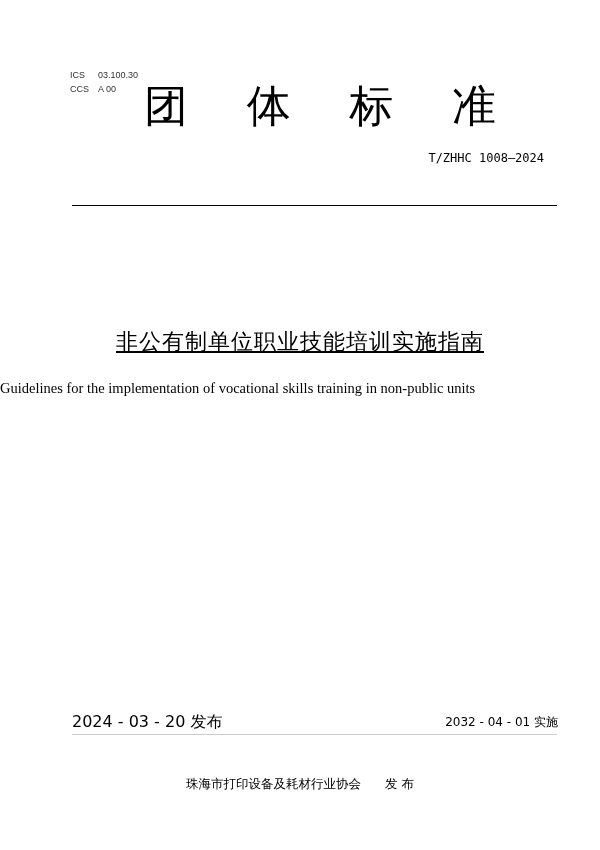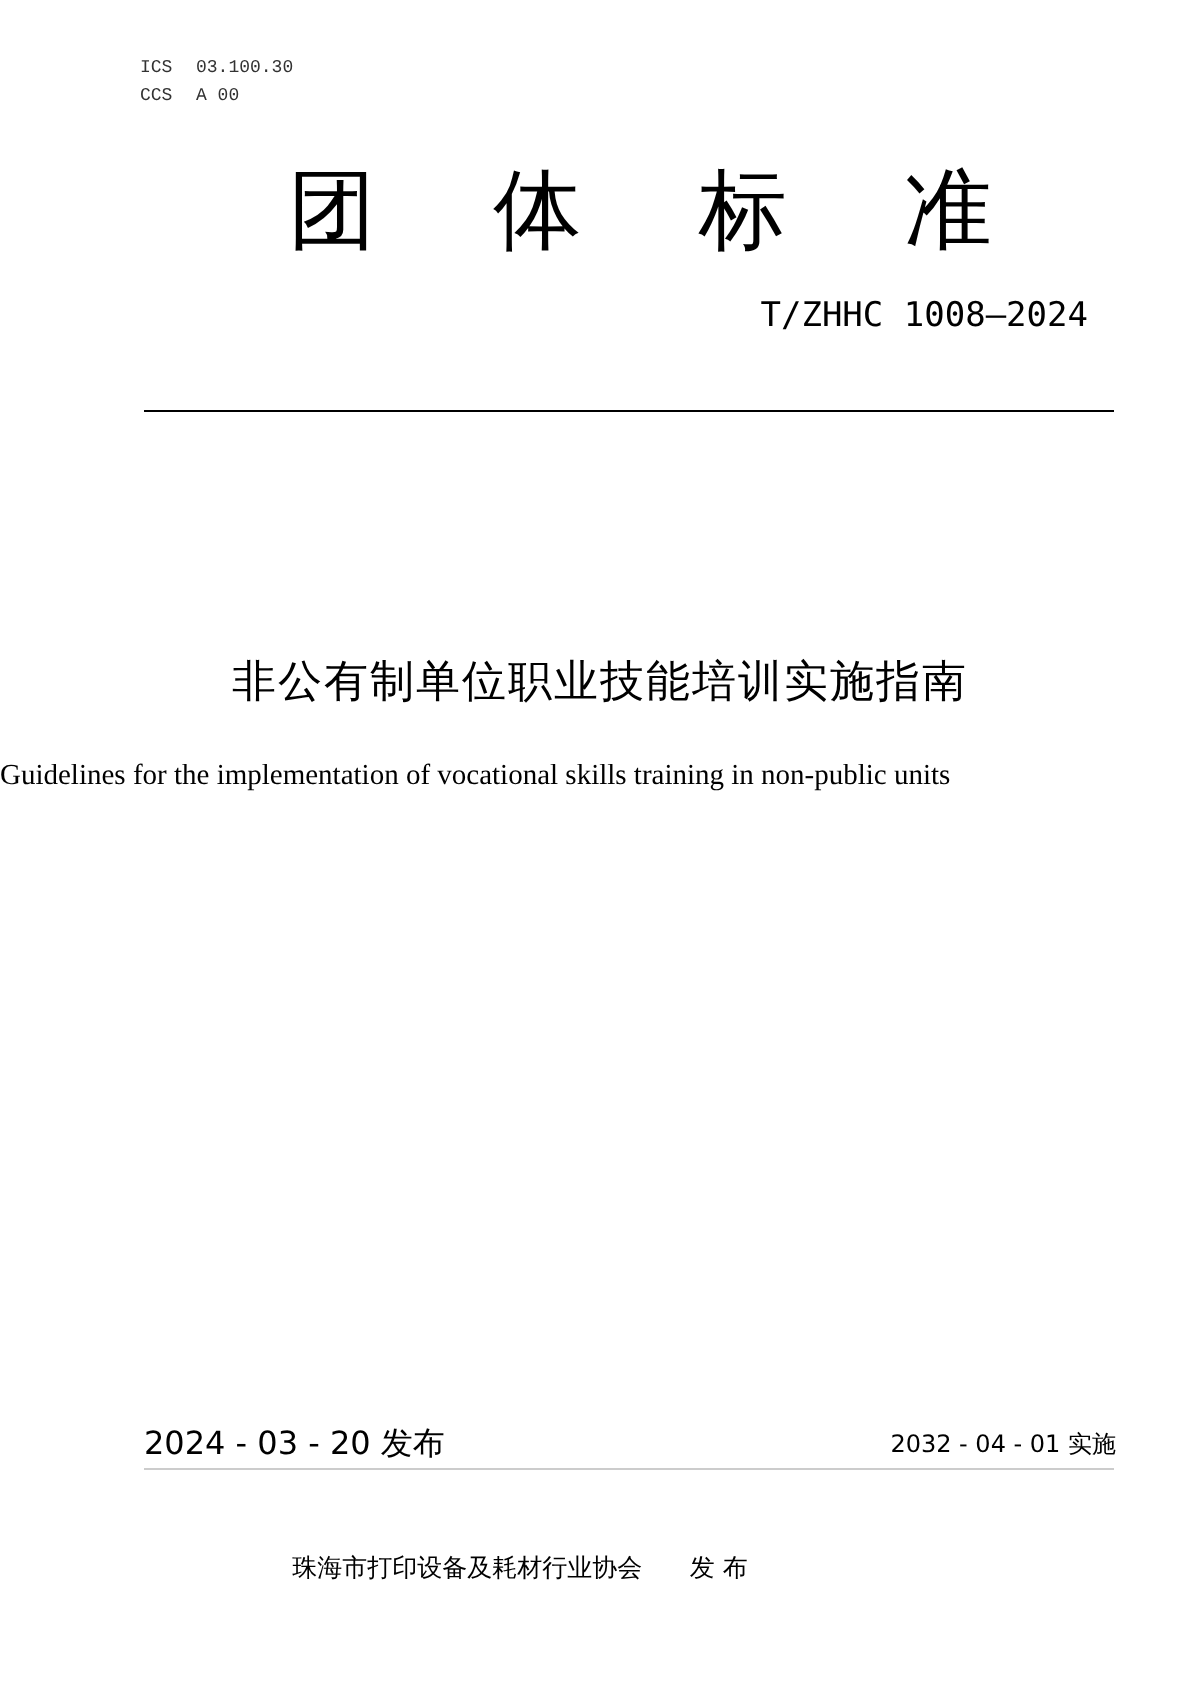--- a/index.html
+++ b/index.html
@@ -11,26 +11,27 @@
       width: 600px;
       height: 850px;
       position: relative;
       overflow: hidden;
       font-family: "DejaVu Sans", sans-serif;
       color: #000000;
     }
     .abs { position: absolute; }
 
     .meta-line {
-      font-family: Liberation Mono, monospace;
+      font-family: Liberation Sans, sans-serif;
       font-size: 9px;
       color: #333333;
       letter-spacing: 0px;
       white-space: nowrap;
       line-height: 12px;
+      margin-top: 41px;
     }
     .meta-line .label { display: inline-block; width: 28px; }
 
     .std-type {
       top: 80px;
       left: 140px;
       width: 360px;
       height: 52px;
       display: flex;
       justify-content: space-between;
@@ -41,21 +42,21 @@
       line-height: 52px;
       font-weight: normal;
       width: 52px;
       text-align: center;
     }
 
     .std-number {
       top: 150px;
       right: 56px;
       font-family: "DejaVu Sans Mono", monospace;
-      font-size: 17px;
+      font-size: 12px;
       line-height: 16px;
       white-space: nowrap;
     }
 
     .top-rule {
       top: 205px;
       left: 72px;
       width: 485px;
       height: 0;
       border-top: 1.5px solid #000000;
@@ -63,20 +64,21 @@
 
     .title-cn {
       top: 325px;
       left: 0;
       width: 600px;
       text-align: center;
       font-family: "DejaVu Sans", sans-serif;
       font-size: 22px;
       line-height: 34px;
       letter-spacing: 1px;
+      text-decoration: underline;
     }
 
     .title-en {
       top: 378px;
       left: 0;
       width: 600px;
       font-family: "Liberation Serif", serif;
       font-size: 14.5px;
       line-height: 20px;
     }
@@ -105,20 +107,21 @@
     }
 
     .publisher {
       top: 774px;
       left: 0;
       width: 520px;
       text-align: center;
       font-size: 12.5px;
       line-height: 20px;
       white-space: pre;
+      padding-left: 40px;
     }
   </style>
 </head>
 <body>
 
 <div class="abs meta-line" style="top:28px; left:70px;">
   <span class="label">ICS</span><span>03.100.30</span>
 </div>
 <div class="abs meta-line" style="top:42px; left:70px;">
   <span class="label">CCS</span><span>A 00</span>

